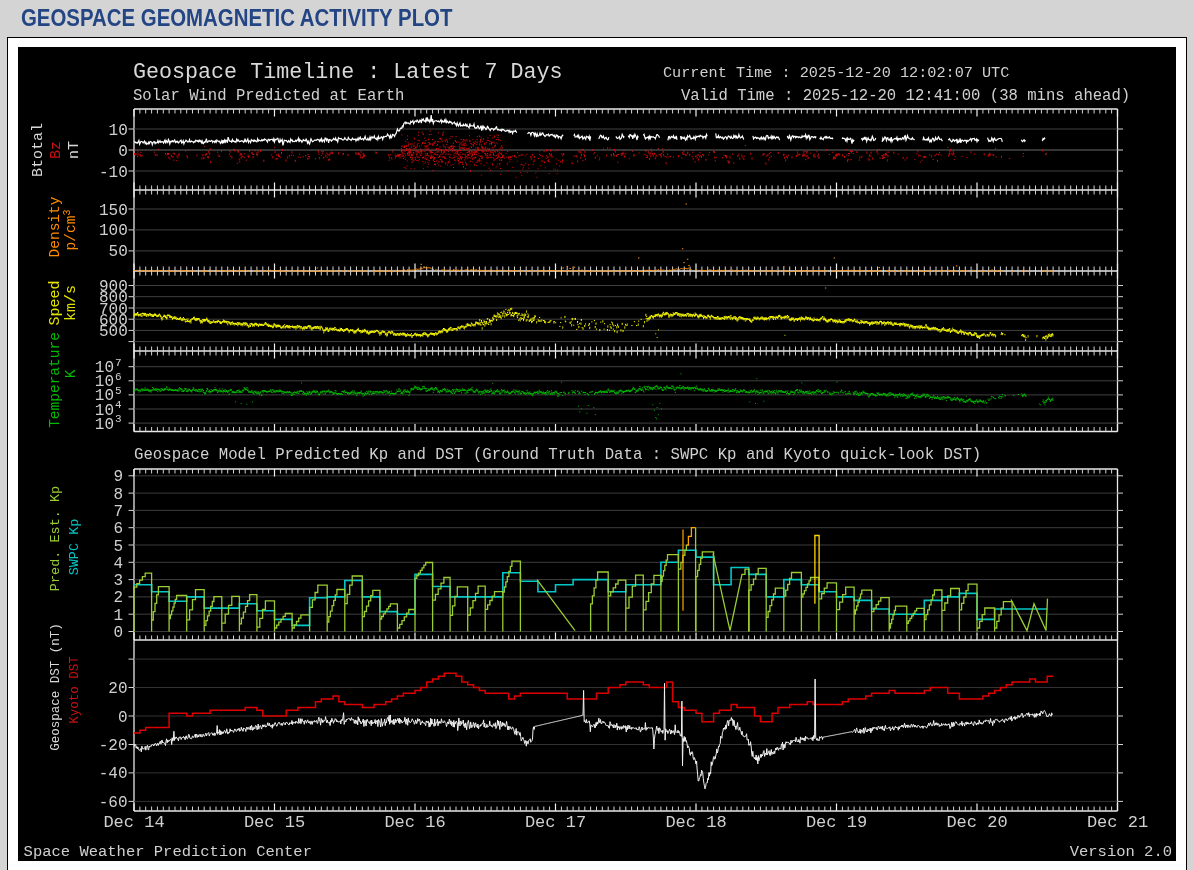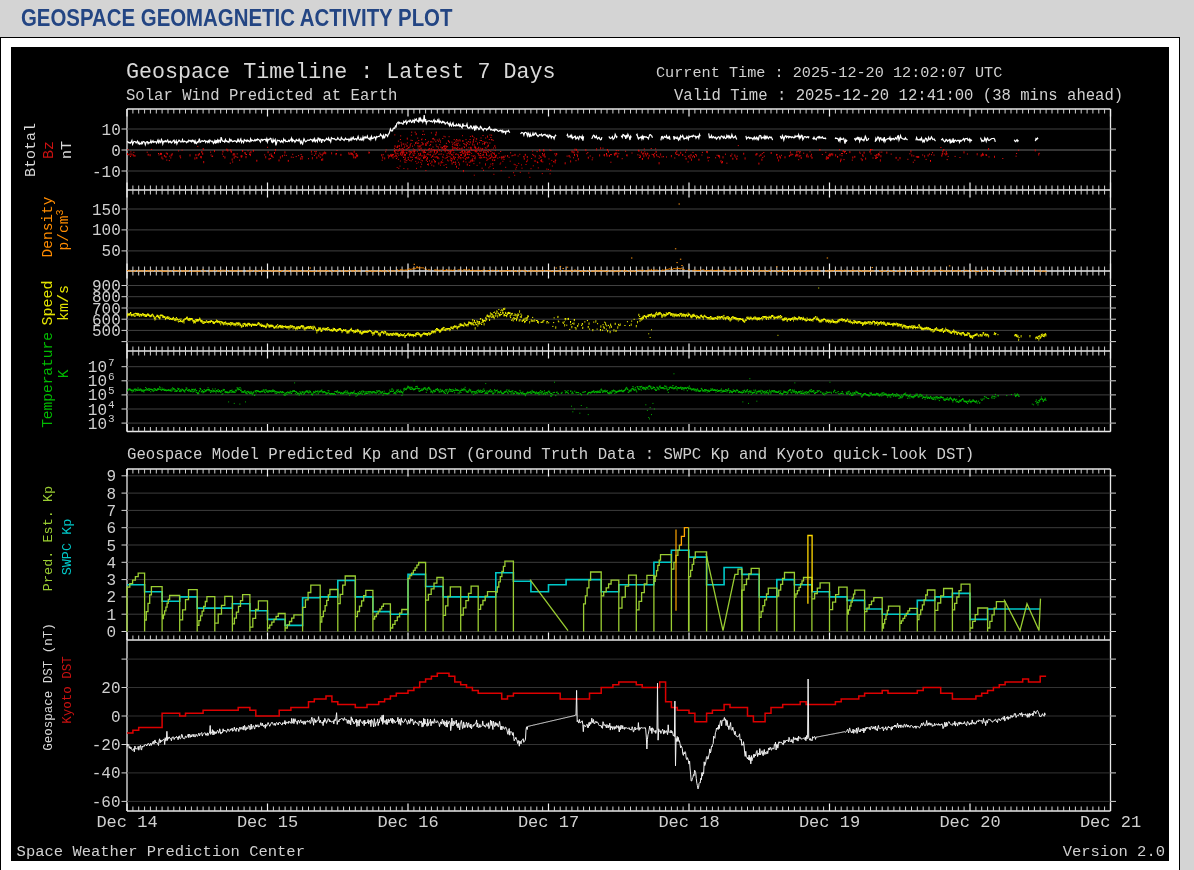--- a/index.html
+++ b/index.html
@@ -1,15 +1,15 @@
 <!DOCTYPE html>
 <html><head><meta charset="utf-8"><title>Geospace</title><style>
 html,body{margin:0;padding:0;background:#d4d4d4;width:1194px;height:870px;overflow:hidden}
 .hdr{position:absolute;left:21px;top:5px;font:bold 23.5px "Liberation Sans",sans-serif;color:#234583;transform:scaleX(0.868);transform-origin:0 0;white-space:nowrap}
-.box{position:absolute;left:0;top:37px;width:1178px;height:832px;background:#fff;border:1px solid #000}
+.box{position:absolute;left:7px;top:37px;width:1178px;height:832px;background:#fff;border:1px solid #000}
 .box svg{position:absolute;left:10px;top:9px}
 </style></head><body>
 <div class="hdr">GEOSPACE GEOMAGNETIC ACTIVITY PLOT</div>
 <div class="box">
     <svg width="1158" height="814" viewBox="17 47 1158 814" font-family="Liberation Mono, monospace">
       <rect x="17" y="47" width="1158" height="814" fill="#000"></rect>
       <line x1="133.0" y1="109.0" x2="1116.5" y2="109.0" stroke="#e8e8e8" stroke-width="1.3"></line>
       <line x1="133.0" y1="190.0" x2="1116.5" y2="190.0" stroke="#e8e8e8" stroke-width="1.3"></line>
       <line x1="133.0" y1="271.0" x2="1116.5" y2="271.0" stroke="#e8e8e8" stroke-width="1.3"></line>
       <line x1="133.0" y1="351.0" x2="1116.5" y2="351.0" stroke="#e8e8e8" stroke-width="1.3"></line>

